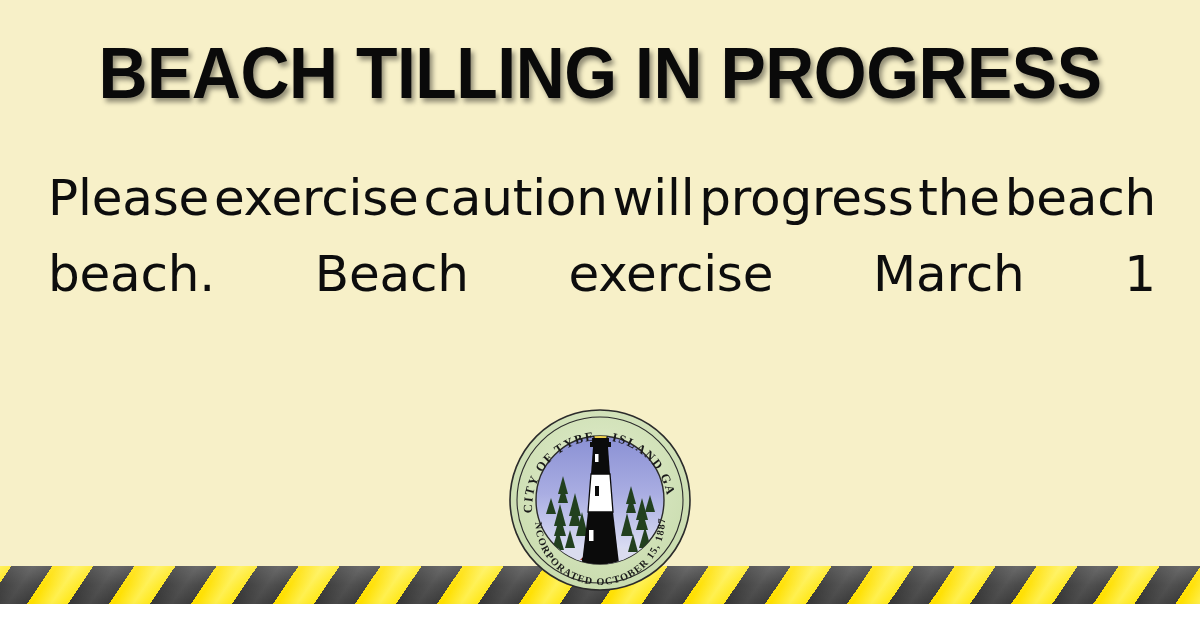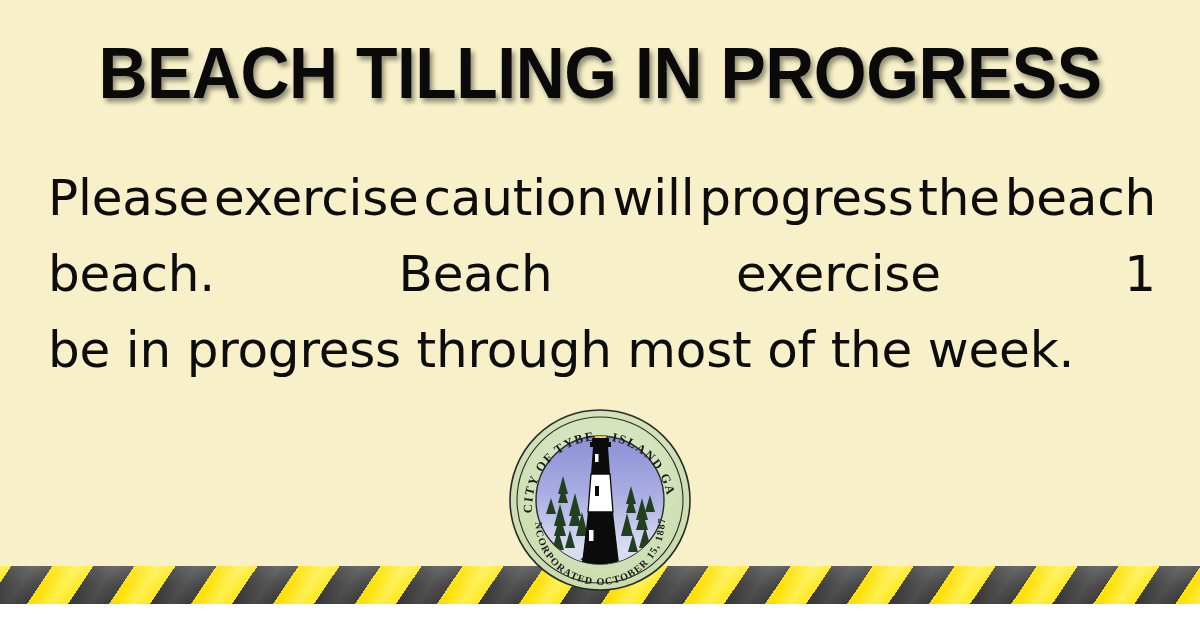--- a/index.html
+++ b/index.html
@@ -143,24 +143,24 @@
       <span>will</span>
       <span>progress</span>
       <span>the</span>
       <span>beach</span>
     </div>
 
     <div class="body-line justify">
       <span>beach.</span>
       <span>Beach</span>
       <span>exercise</span>
+      <span>March</span>
       <span>1</span>
     </div>
 
-    <div class="body-line">be in progress through most of the week.</div>
   </div>
 
   <div id="hazard-band">
     <div id="hazard-shade"></div>
     <div id="hazard-bottom-edge"></div>
   </div>
 
   <div id="seal">
     <svg viewBox="0 0 184 184" xmlns="http://www.w3.org/2000/svg">
       <defs>

